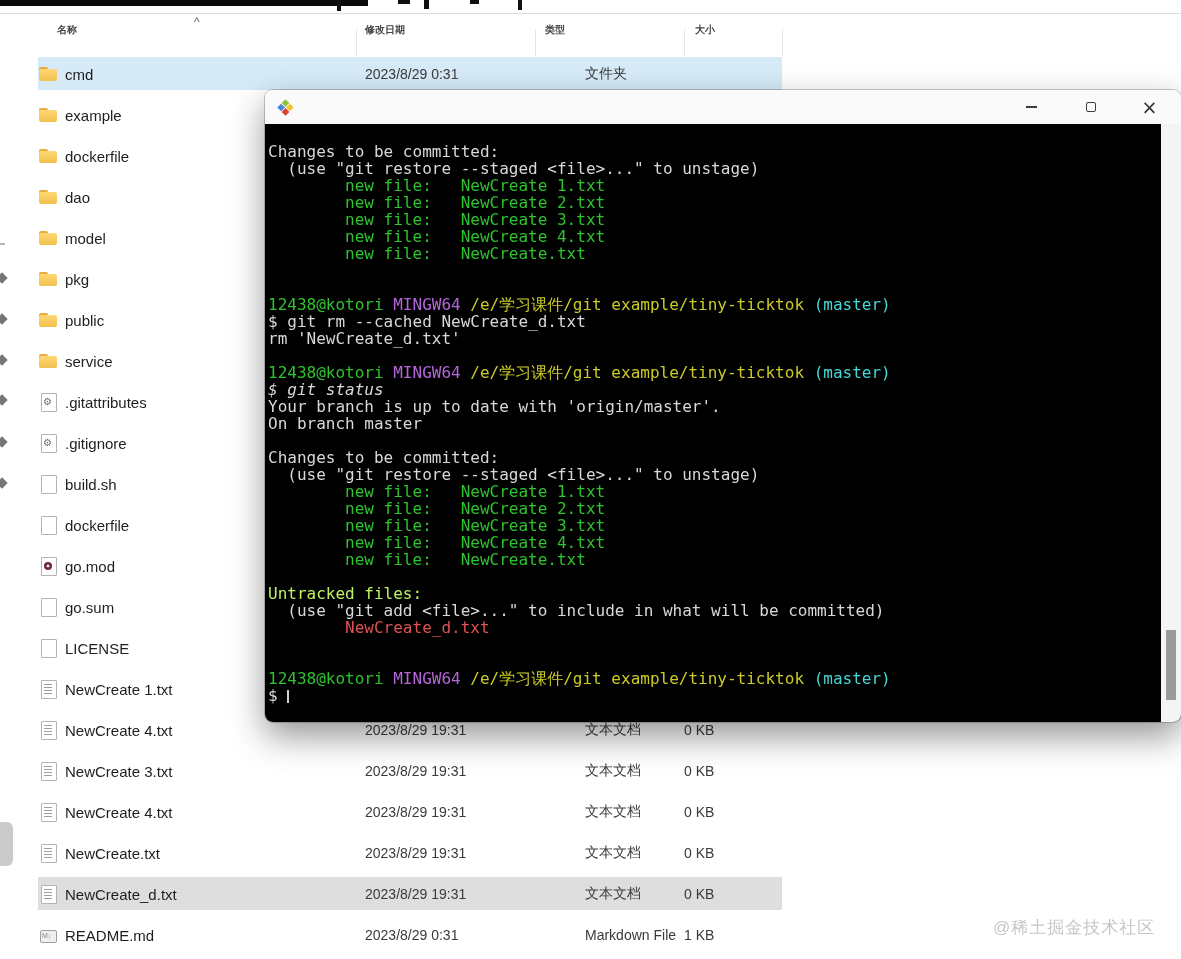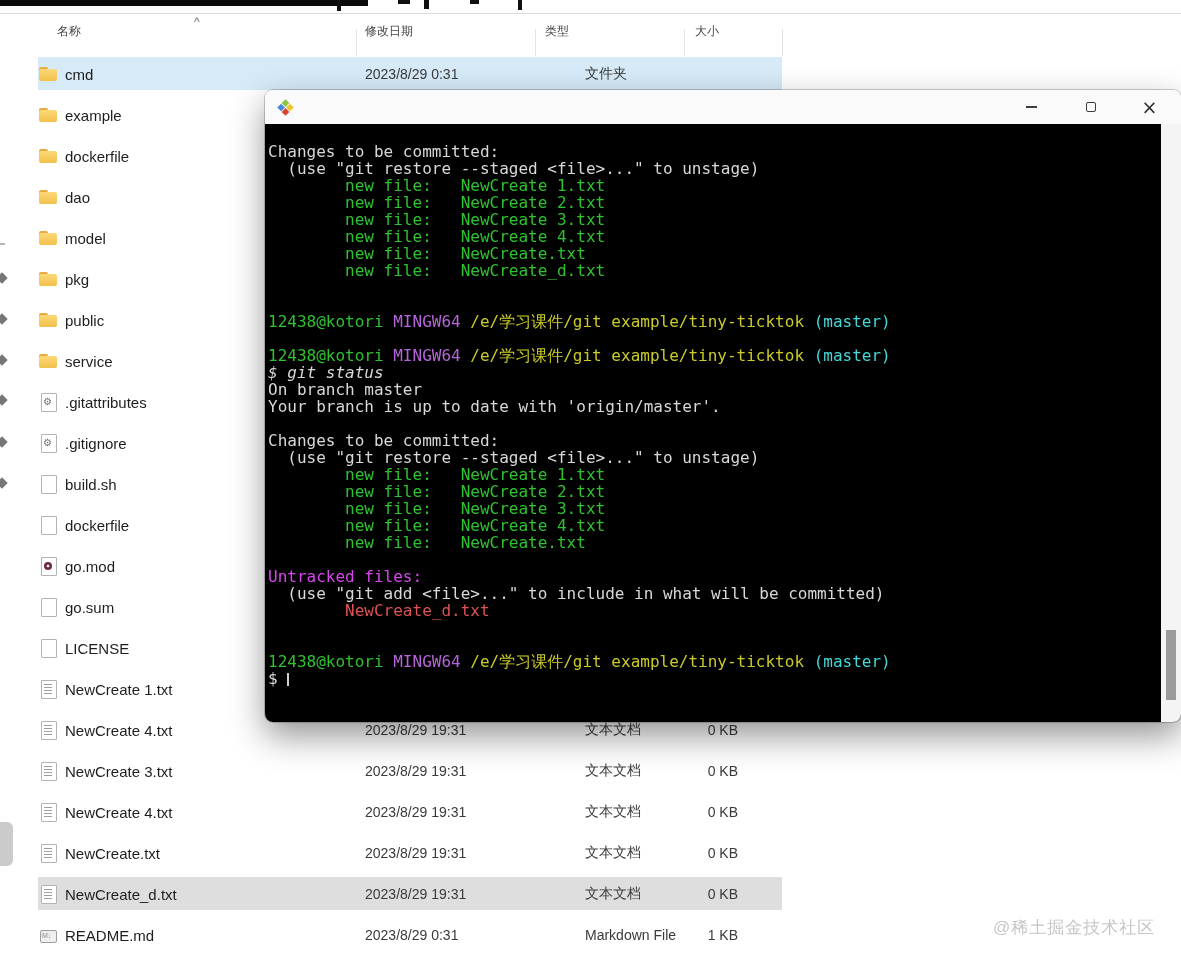--- a/index.html
+++ b/index.html
@@ -11,39 +11,39 @@
   .top-black-bar { position:absolute; left:0; top:0; width:368px; height:6px; background:#0b0b0b; }
   .top-mark { position:absolute; background:#101010; }
   .m1 { left:337px; top:0; width:4px;  height:11px; }
   .m2 { left:398px; top:0; width:12px; height:4px;  }
   .m3 { left:424px; top:0; width:5px;  height:9px;  }
   .m4 { left:470px; top:0; width:9px;  height:4px;  }
   .m5 { left:518px; top:0; width:4px;  height:10px; }
   .top-divider { position:absolute; left:0; top:13px; width:1181px; border-top:1px solid #dcdcdc; }
 
   
-  .col-header { position:absolute; top:23px; font-size:12px; color:#454545; cursor:default; }
+  .col-header { position:absolute; top:23px; font-size:10px; color:#454545; cursor:default;font-weight:bold; }
   .col-name { left:57px; } .col-date { left:365px; } .col-type { left:545px; } .col-size { left:695px; }
   .sort-caret { position:absolute; left:194px; top:15px; font-size:12px; color:#6d6d6d; }
   .col-sep { position:absolute; top:29px; height:27px; border-left:1px solid #e4e4e4; }
   .sep1 { left:356px; } .sep2 { left:535px; } .sep3 { left:684px; } .sep4 { left:782px; }
 
   
   .file-list { position:absolute; left:0; top:53px; width:800px; }
   .file-row { position:relative; height:41px; width:800px; }
   .file-row.hl-blue::before, .file-row.hl-gray::before {
     content:""; position:absolute; left:38px; width:744px; top:4px; bottom:4px; }
   .file-row.hl-blue::before { background:#d6eaf8; }
   .file-row.hl-gray::before { background:#dedede; }
   .file-name { position:absolute; left:65px; top:50%; transform:translateY(-50%);
                font-size:15px; color:#1e1e1e; white-space:nowrap; }
   .file-date, .file-type, .file-size { position:absolute; top:50%; transform:translateY(-50%);
                font-size:14px; color:#3a3a3a; white-space:nowrap; }
   .file-date { left:365px; } .file-type { left:545px;margin-left:40px; }
-  .file-size { left:644px; width:94px; text-align:right; }
+  .file-size { left:684px; width:94px; }
 
   
   .file-icon { position:absolute; left:39px; top:50%; transform:translateY(-50%);
                width:18px; height:18px; }
   .ic-folder::before { content:""; position:absolute; left:0; top:2px; width:9px; height:6px;
                background:#e9ab3f; border-radius:2px 2px 0 0; }
   .ic-folder::after  { content:""; position:absolute; left:0; top:4px; width:18px; height:12px;
                background:linear-gradient(#fdd876,#f2c04d); border-radius:2px; }
   .ic-file::before, .ic-text::before, .ic-git-config::before, .ic-go-mod::before {
                content:""; position:absolute; left:2px; top:0; width:14px; height:17px;
@@ -306,39 +306,40 @@
     </div>
     <div class="term-body">
       <div class="term-output">
           <div class="term-line"><span style="color: rgb(216, 216, 216);">Changes to be committed:</span></div>
           <div class="term-line"><span style="color: rgb(216, 216, 216);">  (use "git restore --staged &lt;file&gt;..." to unstage)</span></div>
           <div class="term-line"><span style="color: rgb(46, 194, 46);">        new file:   NewCreate 1.txt</span></div>
           <div class="term-line"><span style="color: rgb(46, 194, 46);">        new file:   NewCreate 2.txt</span></div>
           <div class="term-line"><span style="color: rgb(46, 194, 46);">        new file:   NewCreate 3.txt</span></div>
           <div class="term-line"><span style="color: rgb(46, 194, 46);">        new file:   NewCreate 4.txt</span></div>
           <div class="term-line"><span style="color: rgb(46, 194, 46);">        new file:   NewCreate.txt</span></div>
-          <div class="term-line"><span style="color: rgb(46, 194, 46);">        new file:   NewCreate_d.txt</span></div>
           <div class="term-line"></div>
           <div class="term-line"></div>
           <div class="term-line"><span style="color: rgb(46, 194, 46);">12438@kotori </span><span style="color: rgb(181, 101, 217);">MINGW64 </span><span style="color: rgb(203, 203, 40);">/e/学习课件/git example/tiny-ticktok </span><span style="color: rgb(68, 215, 215);">(master)</span></div>
+          <div class="term-line"><span style="color: rgb(216, 216, 216);">$ git rm --cached NewCreate_d.txt</span></div>
+          <div class="term-line"><span style="color: rgb(216, 216, 216);">rm 'NewCreate_d.txt'</span></div>
           <div class="term-line"></div>
           <div class="term-line"><span style="color: rgb(46, 194, 46);">12438@kotori </span><span style="color: rgb(181, 101, 217);">MINGW64 </span><span style="color: rgb(203, 203, 40);">/e/学习课件/git example/tiny-ticktok </span><span style="color: rgb(68, 215, 215);">(master)</span></div>
           <div class="term-line"><span style="color: rgb(216, 216, 216); font-style: italic;">$ git status</span></div>
+          <div class="term-line"><span style="color: rgb(216, 216, 216);">Your branch is up to date with 'origin/master'.</span></div>
           <div class="term-line"><span style="color: rgb(216, 216, 216);">On branch master</span></div>
-          <div class="term-line"><span style="color: rgb(216, 216, 216);">Your branch is up to date with 'origin/master'.</span></div>
           <div class="term-line"></div>
           <div class="term-line"><span style="color: rgb(216, 216, 216);">Changes to be committed:</span></div>
           <div class="term-line"><span style="color: rgb(216, 216, 216);">  (use "git restore --staged &lt;file&gt;..." to unstage)</span></div>
           <div class="term-line"><span style="color: rgb(46, 194, 46);">        new file:   NewCreate 1.txt</span></div>
           <div class="term-line"><span style="color: rgb(46, 194, 46);">        new file:   NewCreate 2.txt</span></div>
           <div class="term-line"><span style="color: rgb(46, 194, 46);">        new file:   NewCreate 3.txt</span></div>
           <div class="term-line"><span style="color: rgb(46, 194, 46);">        new file:   NewCreate 4.txt</span></div>
           <div class="term-line"><span style="color: rgb(46, 194, 46);">        new file:   NewCreate.txt</span></div>
           <div class="term-line"></div>
-          <div class="term-line"><span style="color: #d946ef;">Untracked files:</span></div>
+          <div class="term-line"><span style="color: #bef264;">Untracked files:</span></div>
           <div class="term-line"><span style="color: rgb(216, 216, 216);">  (use "git add &lt;file&gt;..." to include in what will be committed)</span></div>
           <div class="term-line"><span style="color: rgb(221, 83, 83);">        NewCreate_d.txt</span></div>
           <div class="term-line"></div>
           <div class="term-line"></div>
           <div class="term-line"><span style="color: rgb(46, 194, 46);">12438@kotori </span><span style="color: rgb(181, 101, 217);">MINGW64 </span><span style="color: rgb(203, 203, 40);">/e/学习课件/git example/tiny-ticktok </span><span style="color: rgb(68, 215, 215);">(master)</span></div>
           <div class="term-line"><span style="color: rgb(216, 216, 216);">$ </span><span class="cursor" style="background: rgb(207, 207, 207);"></span></div>
         </div>
       <div class="term-scrollbar">
         <div class="term-thumb"></div>
       </div>

